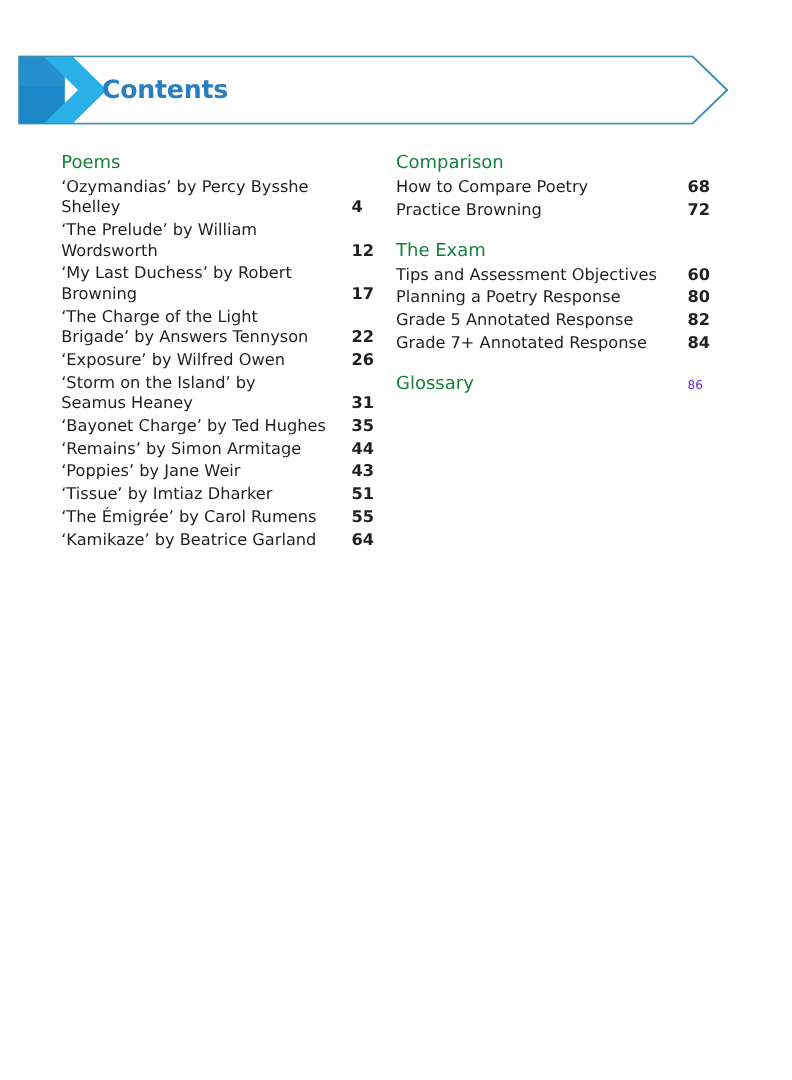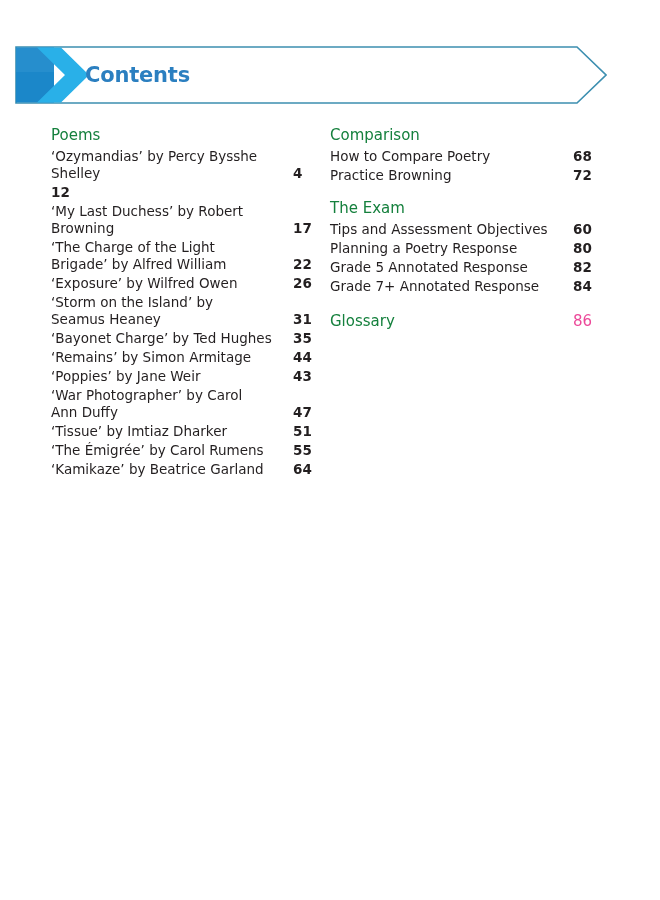--- a/index.html
+++ b/index.html
@@ -80,22 +80,22 @@
     display: flex;
     align-items: baseline;
     justify-content: space-between;
     margin: 0 0 2px 0;
   }
   .heading-row .section-heading {
     margin: 0;
   }
   .heading-row .pagenum {
     font-weight: normal;
-    font-size: 15px;
-    color: #ec4899;
+    font-size: 10px;
+    color: #6d28d9;
   }
 
   
   .entry {
     display: flex;
     align-items: flex-end;
     justify-content: space-between;
     font-size: 13.5px;
     line-height: 1.26;
     margin-bottom: 2px;
@@ -141,30 +141,31 @@
     <div class="section">
       <div class="section-heading">Poems</div>
 
       <div class="entry">
         <span class="entry-title wrap-fixed">‘Ozymandias’ by Percy Bysshe Shelley</span>
         <span class="pagenum">4</span>
       </div>
 
 
       <div class="entry">
+        <span class="entry-title wrap-fixed">‘The Prelude’ by William Wordsworth</span>
         <span class="pagenum">12</span>
       </div>
 
       <div class="entry">
         <span class="entry-title wrap-fixed">‘My Last Duchess’ by Robert Browning</span>
         <span class="pagenum">17</span>
       </div>
 
       <div class="entry">
-        <span class="entry-title wrap-fixed">‘The Charge of the Light Brigade’ by Alfred William</span>
+        <span class="entry-title wrap-fixed">‘The Charge of the Light Brigade’ by Answers Tennyson</span>
         <span class="pagenum">22</span>
       </div>
 
       <div class="entry">
         <span class="entry-title">‘Exposure’ by Wilfred Owen</span>
         <span class="pagenum">26</span>
       </div>
 
       <div class="entry">
         <span class="entry-title wrap-fixed">‘Storm on the Island’ by Seamus Heaney</span>
@@ -179,24 +180,20 @@
       <div class="entry">
         <span class="entry-title">‘Remains’ by Simon Armitage</span>
         <span class="pagenum">44</span>
       </div>
 
       <div class="entry">
         <span class="entry-title">‘Poppies’ by Jane Weir</span>
         <span class="pagenum">43</span>
       </div>
 
-      <div class="entry">
-        <span class="entry-title wrap-fixed">‘War Photographer’ by Carol Ann Duffy</span>
-        <span class="pagenum">47</span>
-      </div>
 
       <div class="entry">
         <span class="entry-title">‘Tissue’ by Imtiaz Dharker</span>
         <span class="pagenum">51</span>
       </div>
 
       <div class="entry">
         <span class="entry-title">‘The Émigrée’ by Carol Rumens</span>
         <span class="pagenum">55</span>
       </div>

